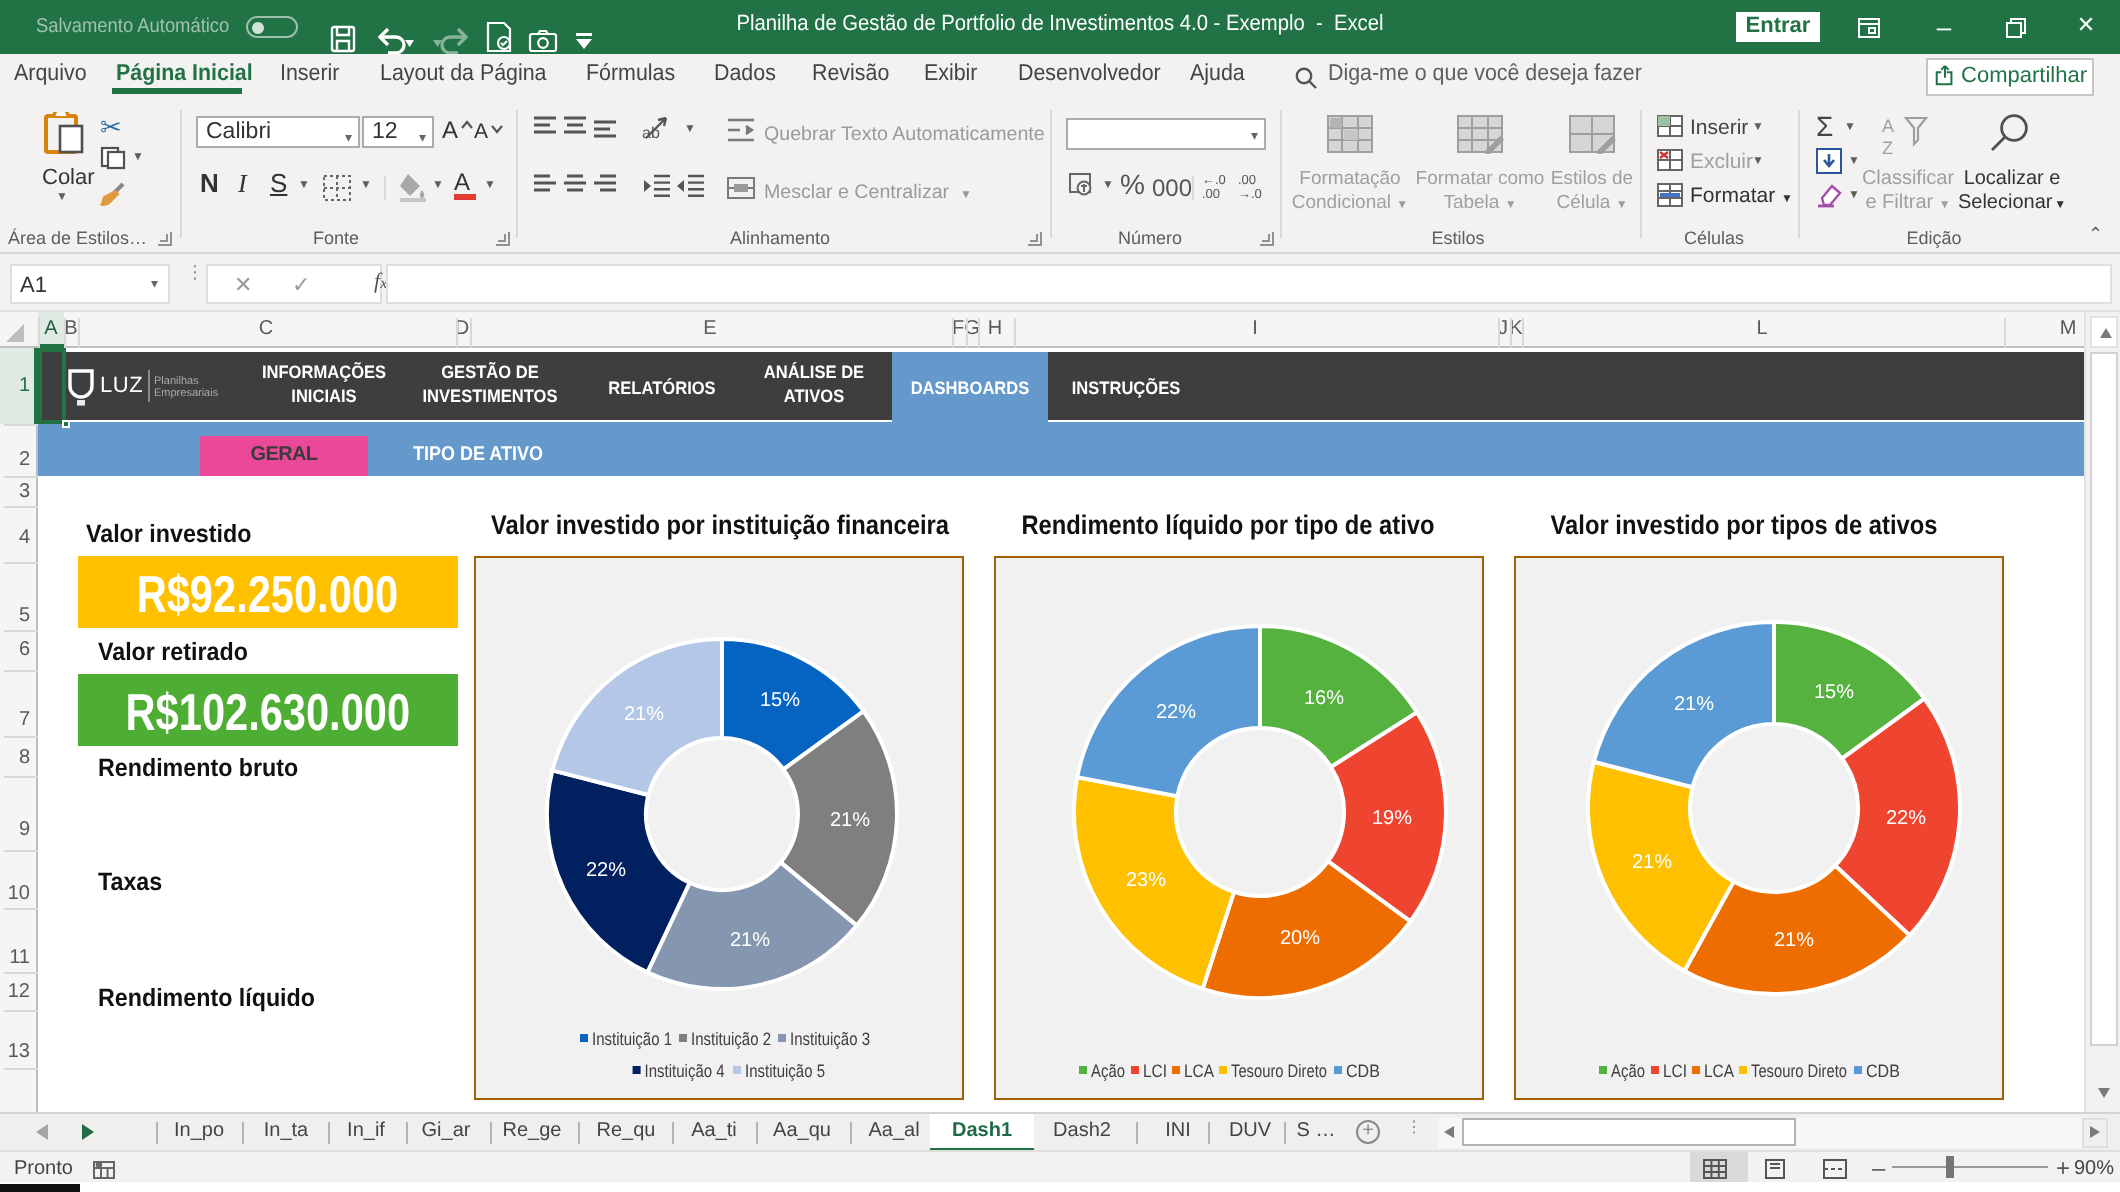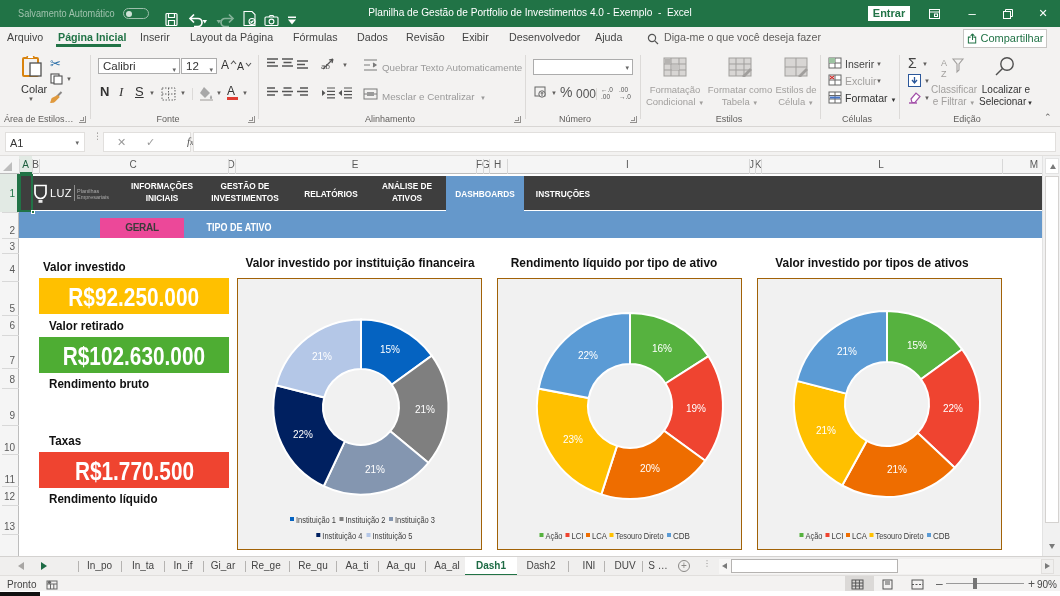--- a/index.html
+++ b/index.html
@@ -485,21 +485,20 @@
   <div class="menuitem" style="left:563px; top:14px;">INSTRUÇÕES</div>
   <div id="geraltab">GERAL</div>
   <div id="tipotab">TIPO DE ATIVO</div>
 
   <div class="mlabel" style="left:43px; top:86px;">Valor investido</div>
   <div class="mbox" style="top:104px; background:#FFC000;"><span>R$92.250.000</span></div>
   <div class="mlabel" style="left:49px; top:145px;">Valor retirado</div>
   <div class="mbox" style="top:163px; background:#4EAD33;"><span>R$102.630.000</span></div>
   <div class="mlabel" style="left:49px; top:203px;">Rendimento bruto</div>
   <div class="mlabel" style="left:49px; top:260px;">Taxas</div>
-  <div class="mbox" style="top:278px; background:#EF4430;"><span>R$1.770.500</span></div>
   <div class="mlabel" style="left:49px; top:318px;">Rendimento líquido</div>
 
   <div class="ctitle" style="left:360px;">Valor investido por instituição financeira</div>
   <div class="ctitle" style="left:614px;">Rendimento líquido por tipo de ativo</div>
   <div class="ctitle" style="left:872px;">Valor investido por tipos de ativos</div>
 
   <div class="card" style="left:237px;">
     <svg width="243" height="270" viewBox="0 0 243 270">
       <g>
 <path d="M123.0 40.5A87.5 87.5 0 0 1 193.8 76.6L153.7 105.7A38 38 0 0 0 123.0 90.0Z" fill="#0563C1" stroke="#ffffff" stroke-width="2"></path>

